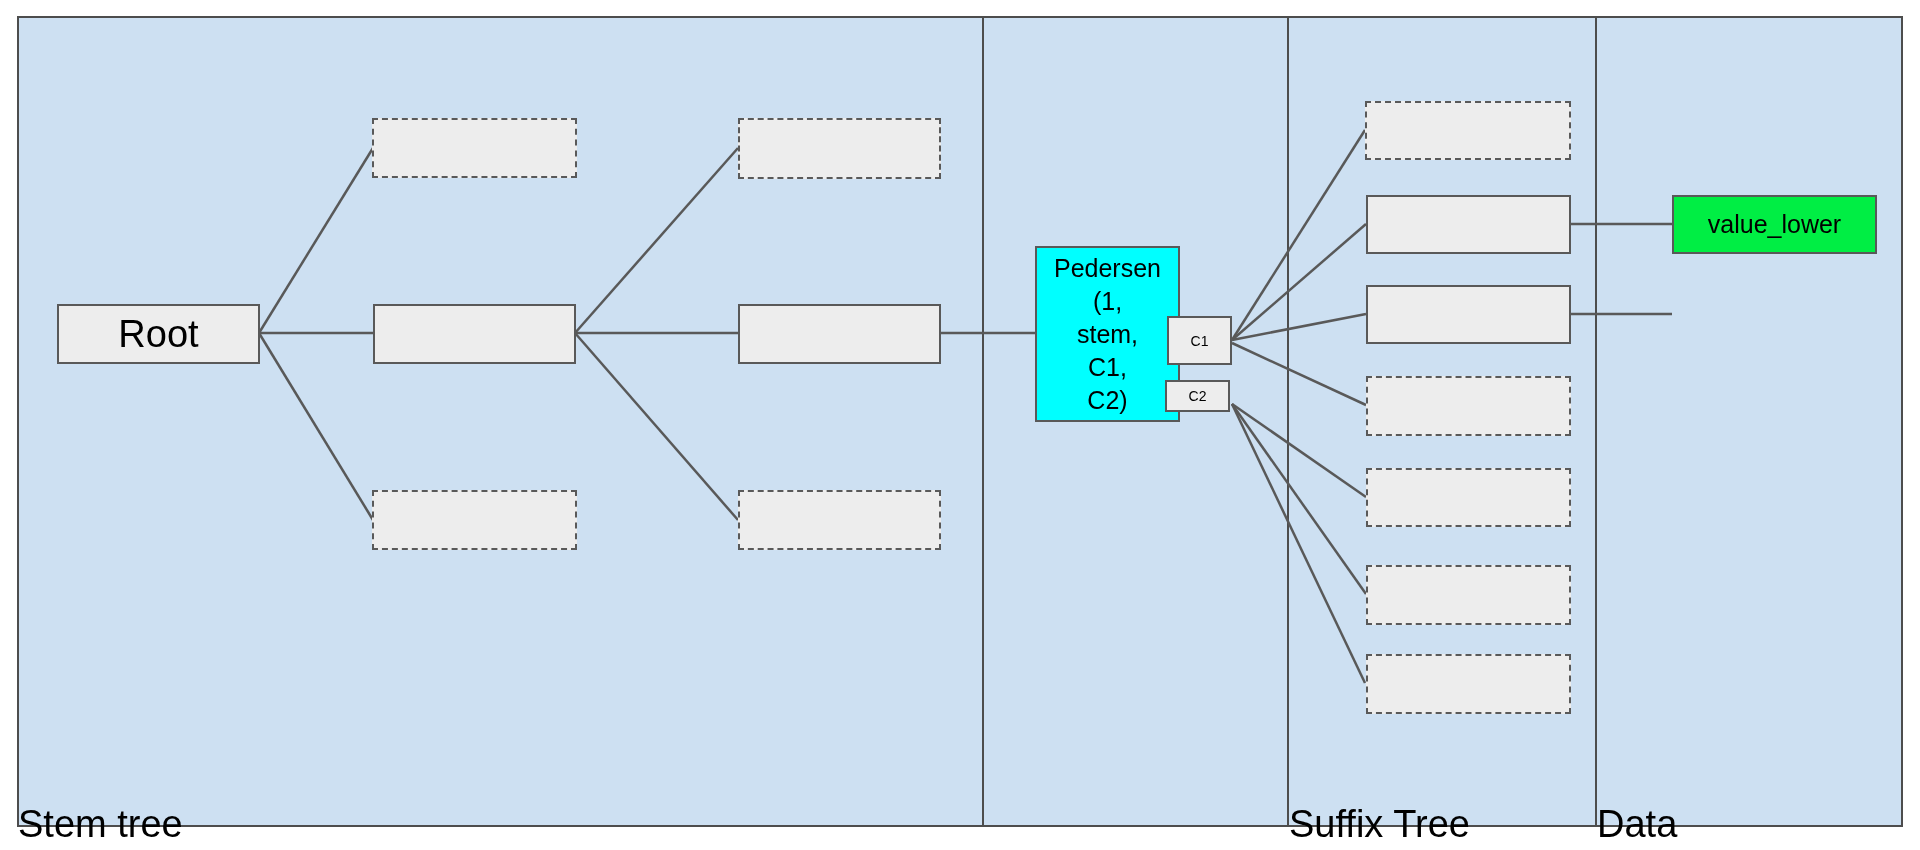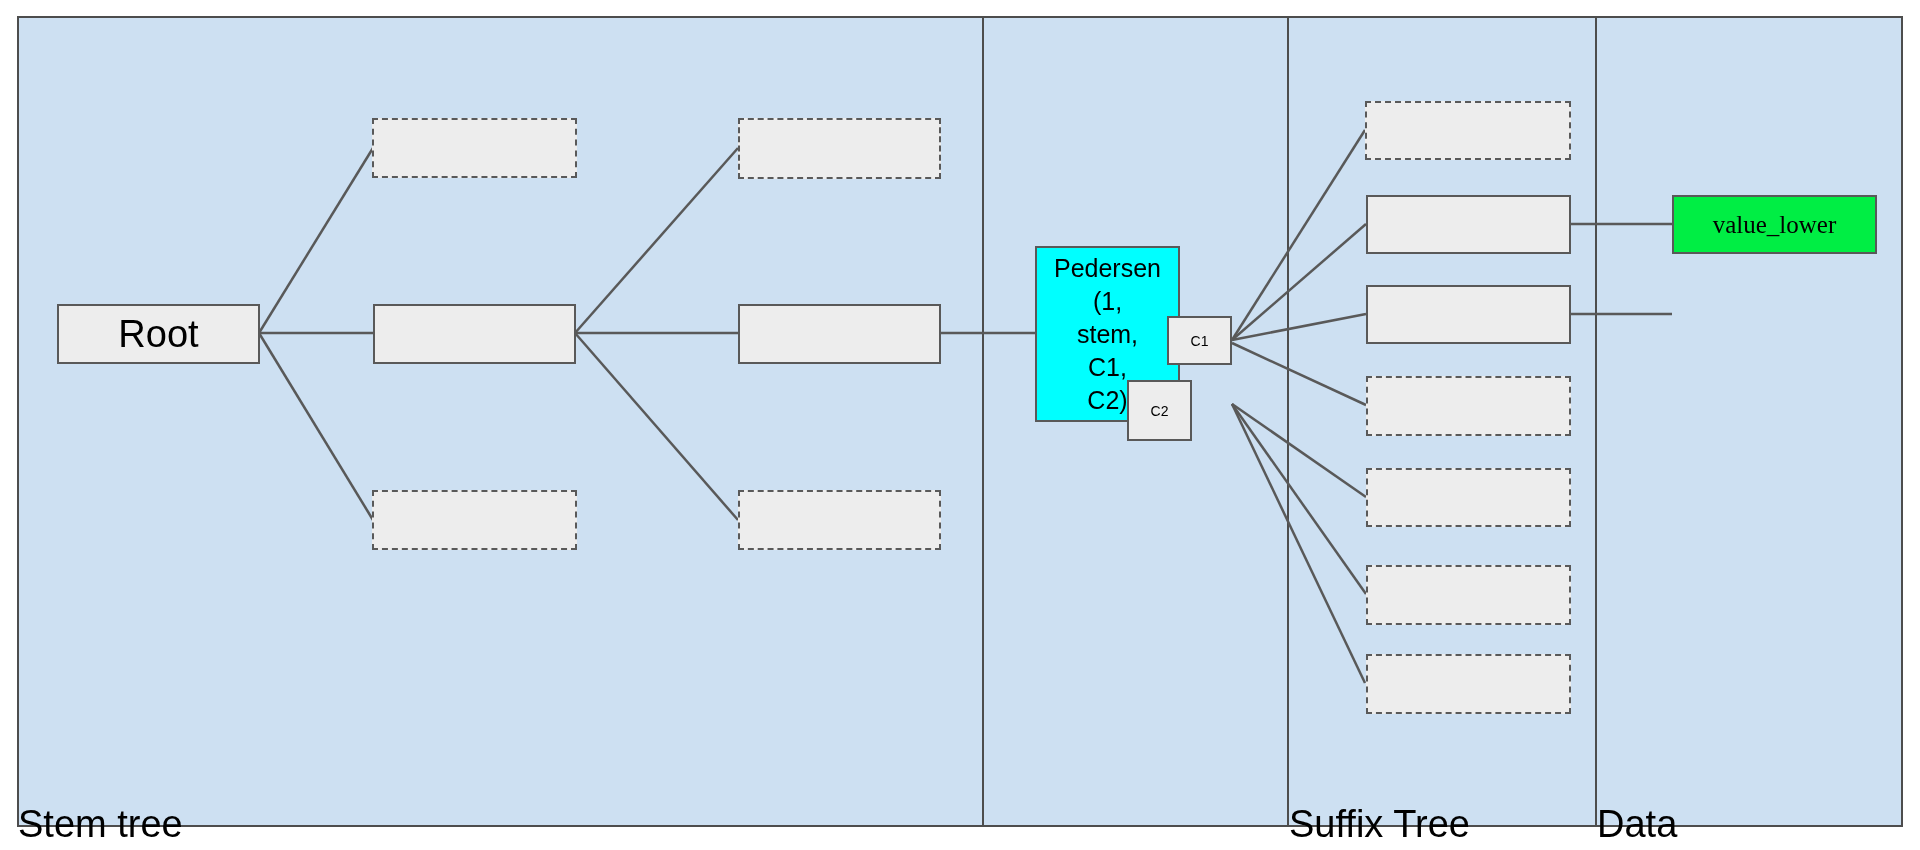--- a/index.html
+++ b/index.html
@@ -36,21 +36,21 @@
     position: absolute;
     box-sizing: border-box;
     background: var(--node-fill, #ededed);
     border: 2px solid var(--node-border, #595959);
     display: flex; align-items: center; justify-content: center;
     text-align: center;
     z-index: 3;
   }
   .node.dashed { border-style: dashed; }
   .node.cyan { background: var(--pedersen-fill, #00ffff); flex-direction: column; }
-  .node.green { background: var(--value-fill, #00ee44); font-family: Liberation Serif, serif; }
+  .node.green { background: var(--value-fill, #00ee44); }
   .node.stub { z-index: 4; }
   .root-label { font-size: 38px; }
   .ped-line { display: block; font-size: 25px; line-height: 33px; }
   .stub-label { font-size: 14px; }
   .value-label { font-size: 25px; }
   .section-label {
     position: absolute;
     top: 803px; height: 42px; line-height: 42px;
     font-size: 38px; text-align: left;
     z-index: 2;
@@ -99,21 +99,21 @@
   <div class="node cyan" style="left:1035px;top:246px;width:145px;height:176px">
     <span class="ped-line">Pedersen</span>
     <span class="ped-line">(1,</span>
     <span class="ped-line">stem,</span>
     <span class="ped-line">C1,</span>
     <span class="ped-line">C2)</span>
   </div>
   <div class="node stub" style="left:1167px;top:316px;width:65px;height:49px">
     <span class="stub-label">C1</span>
   </div>
-  <div class="node stub" style="left:1127px;top:380px;width:65px;height:61px">
+  <div class="node stub" style="left:1165px;top:380px;width:65px;height:32px">
     <span class="stub-label">C2</span>
   </div>
 
   <div class="node dashed" style="left:1365px;top:101px;width:206px;height:59px"></div>
   <div class="node" style="left:1366px;top:195px;width:205px;height:59px"></div>
   <div class="node" style="left:1366px;top:285px;width:205px;height:59px"></div>
   <div class="node dashed" style="left:1366px;top:376px;width:205px;height:60px"></div>
   <div class="node dashed" style="left:1366px;top:468px;width:205px;height:59px"></div>
   <div class="node dashed" style="left:1366px;top:565px;width:205px;height:60px"></div>
   <div class="node dashed" style="left:1366px;top:654px;width:205px;height:60px"></div>

